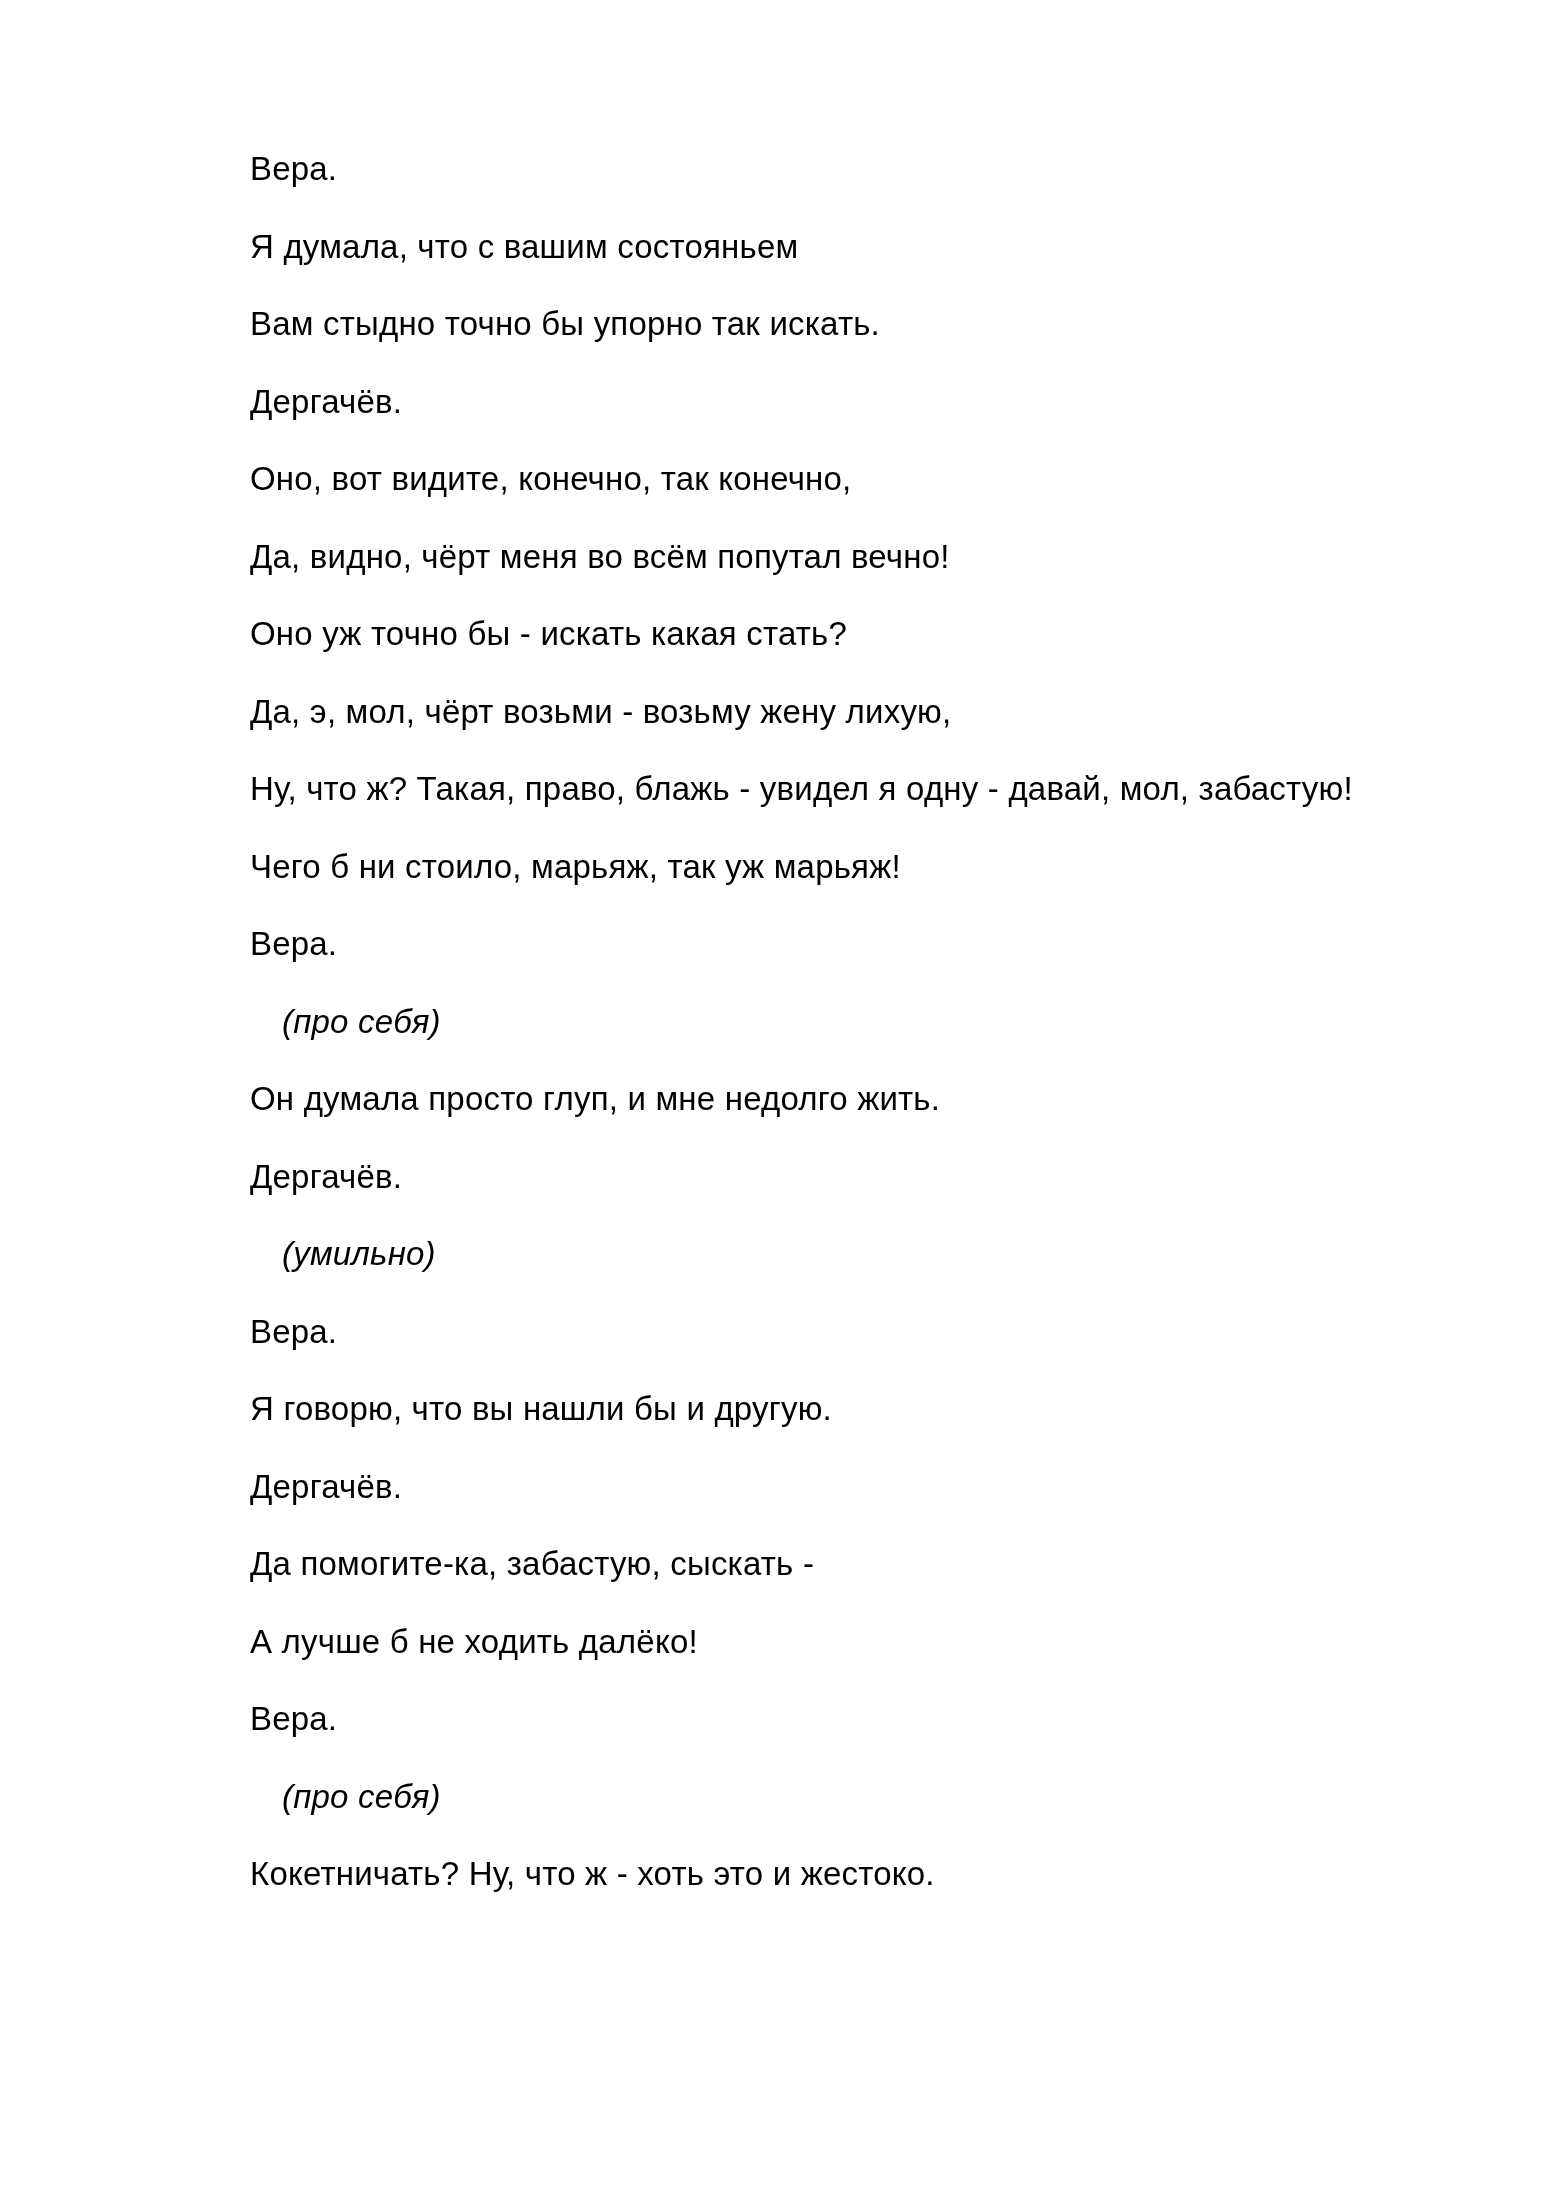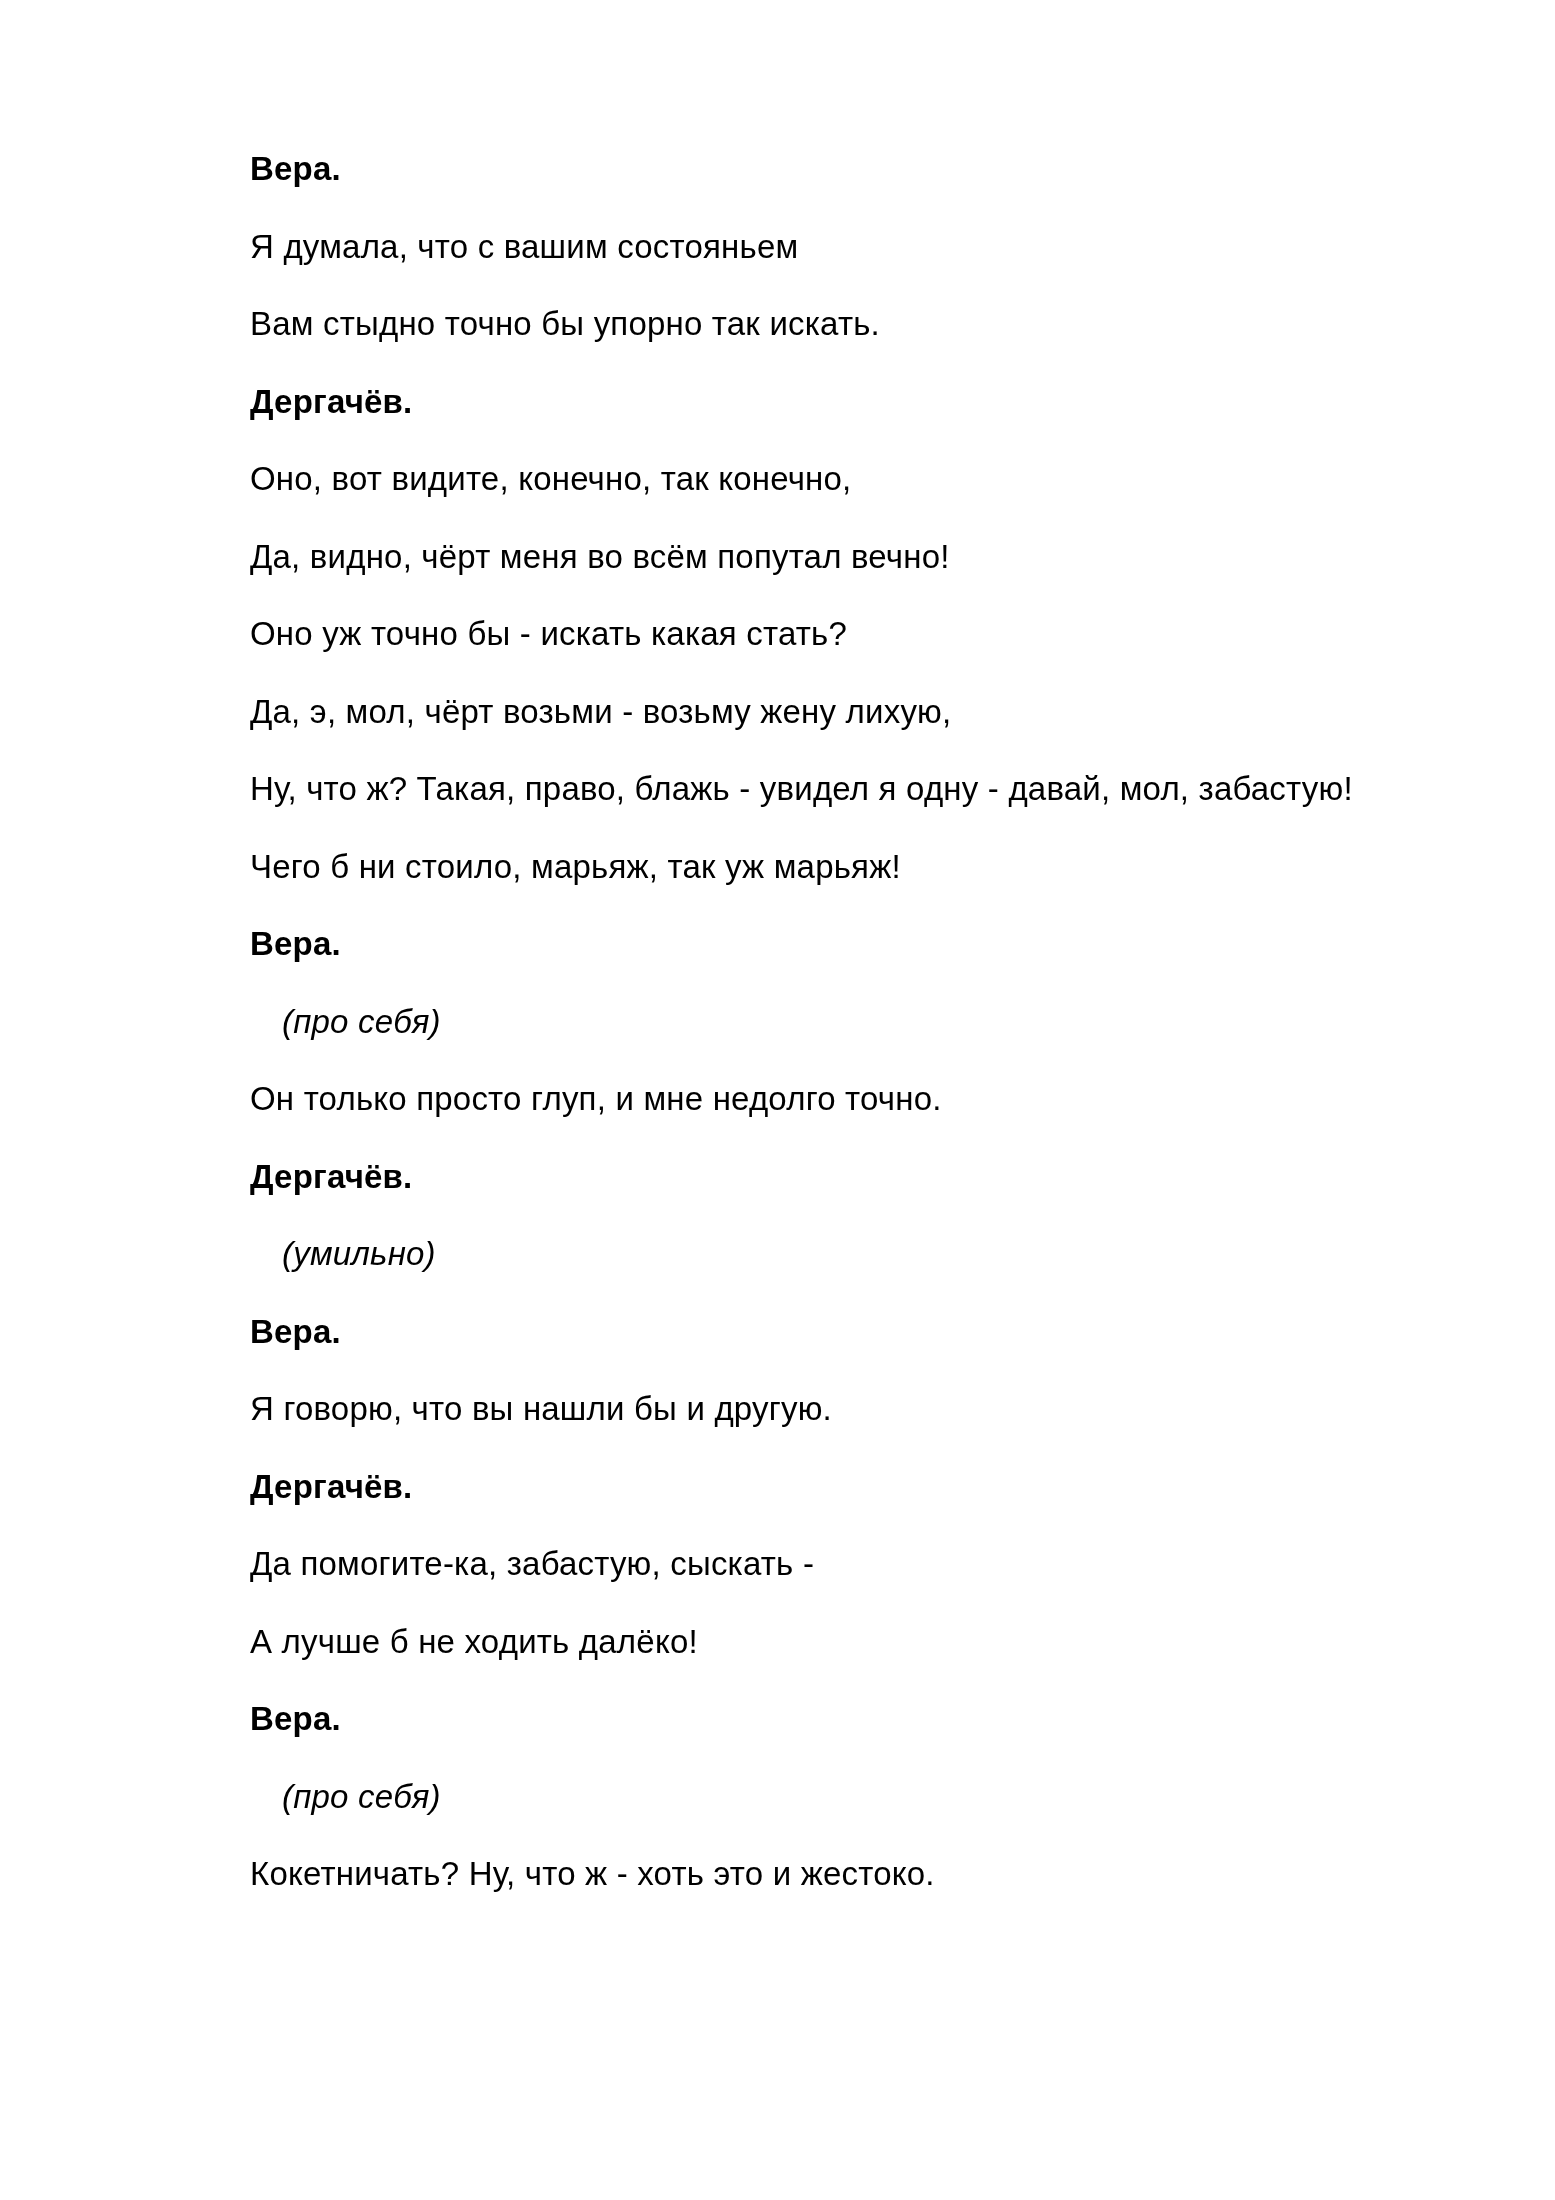--- a/index.html
+++ b/index.html
@@ -19,21 +19,21 @@
     color: #000000;
     overflow: hidden;
   }
   .para {
     margin: 0;
     line-height: 77.5px;
     white-space: nowrap;
     letter-spacing: 0.2px;
   }
   .speaker {
-    font-weight: bold;
+    font-weight: normal;
   }
   .direction {
     font-style: italic;
     margin-left: 32px;
   }
 </style>
 </head>
 <body>
 
 <div class="page">
@@ -42,21 +42,21 @@
   <p class="para">Вам стыдно точно бы упорно так искать.</p>
   <p class="para speaker">Дергачёв.</p>
   <p class="para">Оно, вот видите, конечно, так конечно,</p>
   <p class="para">Да, видно, чёрт меня во всём попутал вечно!</p>
   <p class="para">Оно уж точно бы - искать какая стать?</p>
   <p class="para">Да, э, мол, чёрт возьми - возьму жену лихую,</p>
   <p class="para">Ну, что ж? Такая, право, блажь - увидел я одну - давай, мол, забастую!</p>
   <p class="para">Чего б ни стоило, марьяж, так уж марьяж!</p>
   <p class="para speaker">Вера.</p>
   <p class="para direction">(про себя)</p>
-  <p class="para">Он только просто глуп, и мне недолго точно.</p>
+  <p class="para">Он думала просто глуп, и мне недолго жить.</p>
   <p class="para speaker">Дергачёв.</p>
   <p class="para direction">(умильно)</p>
   <p class="para speaker">Вера.</p>
   <p class="para">Я говорю, что вы нашли бы и другую.</p>
   <p class="para speaker">Дергачёв.</p>
   <p class="para">Да помогите-ка, забастую, сыскать -</p>
   <p class="para">А лучше б не ходить далёко!</p>
   <p class="para speaker">Вера.</p>
   <p class="para direction">(про себя)</p>
   <p class="para">Кокетничать? Ну, что ж - хоть это и жестоко.</p>

